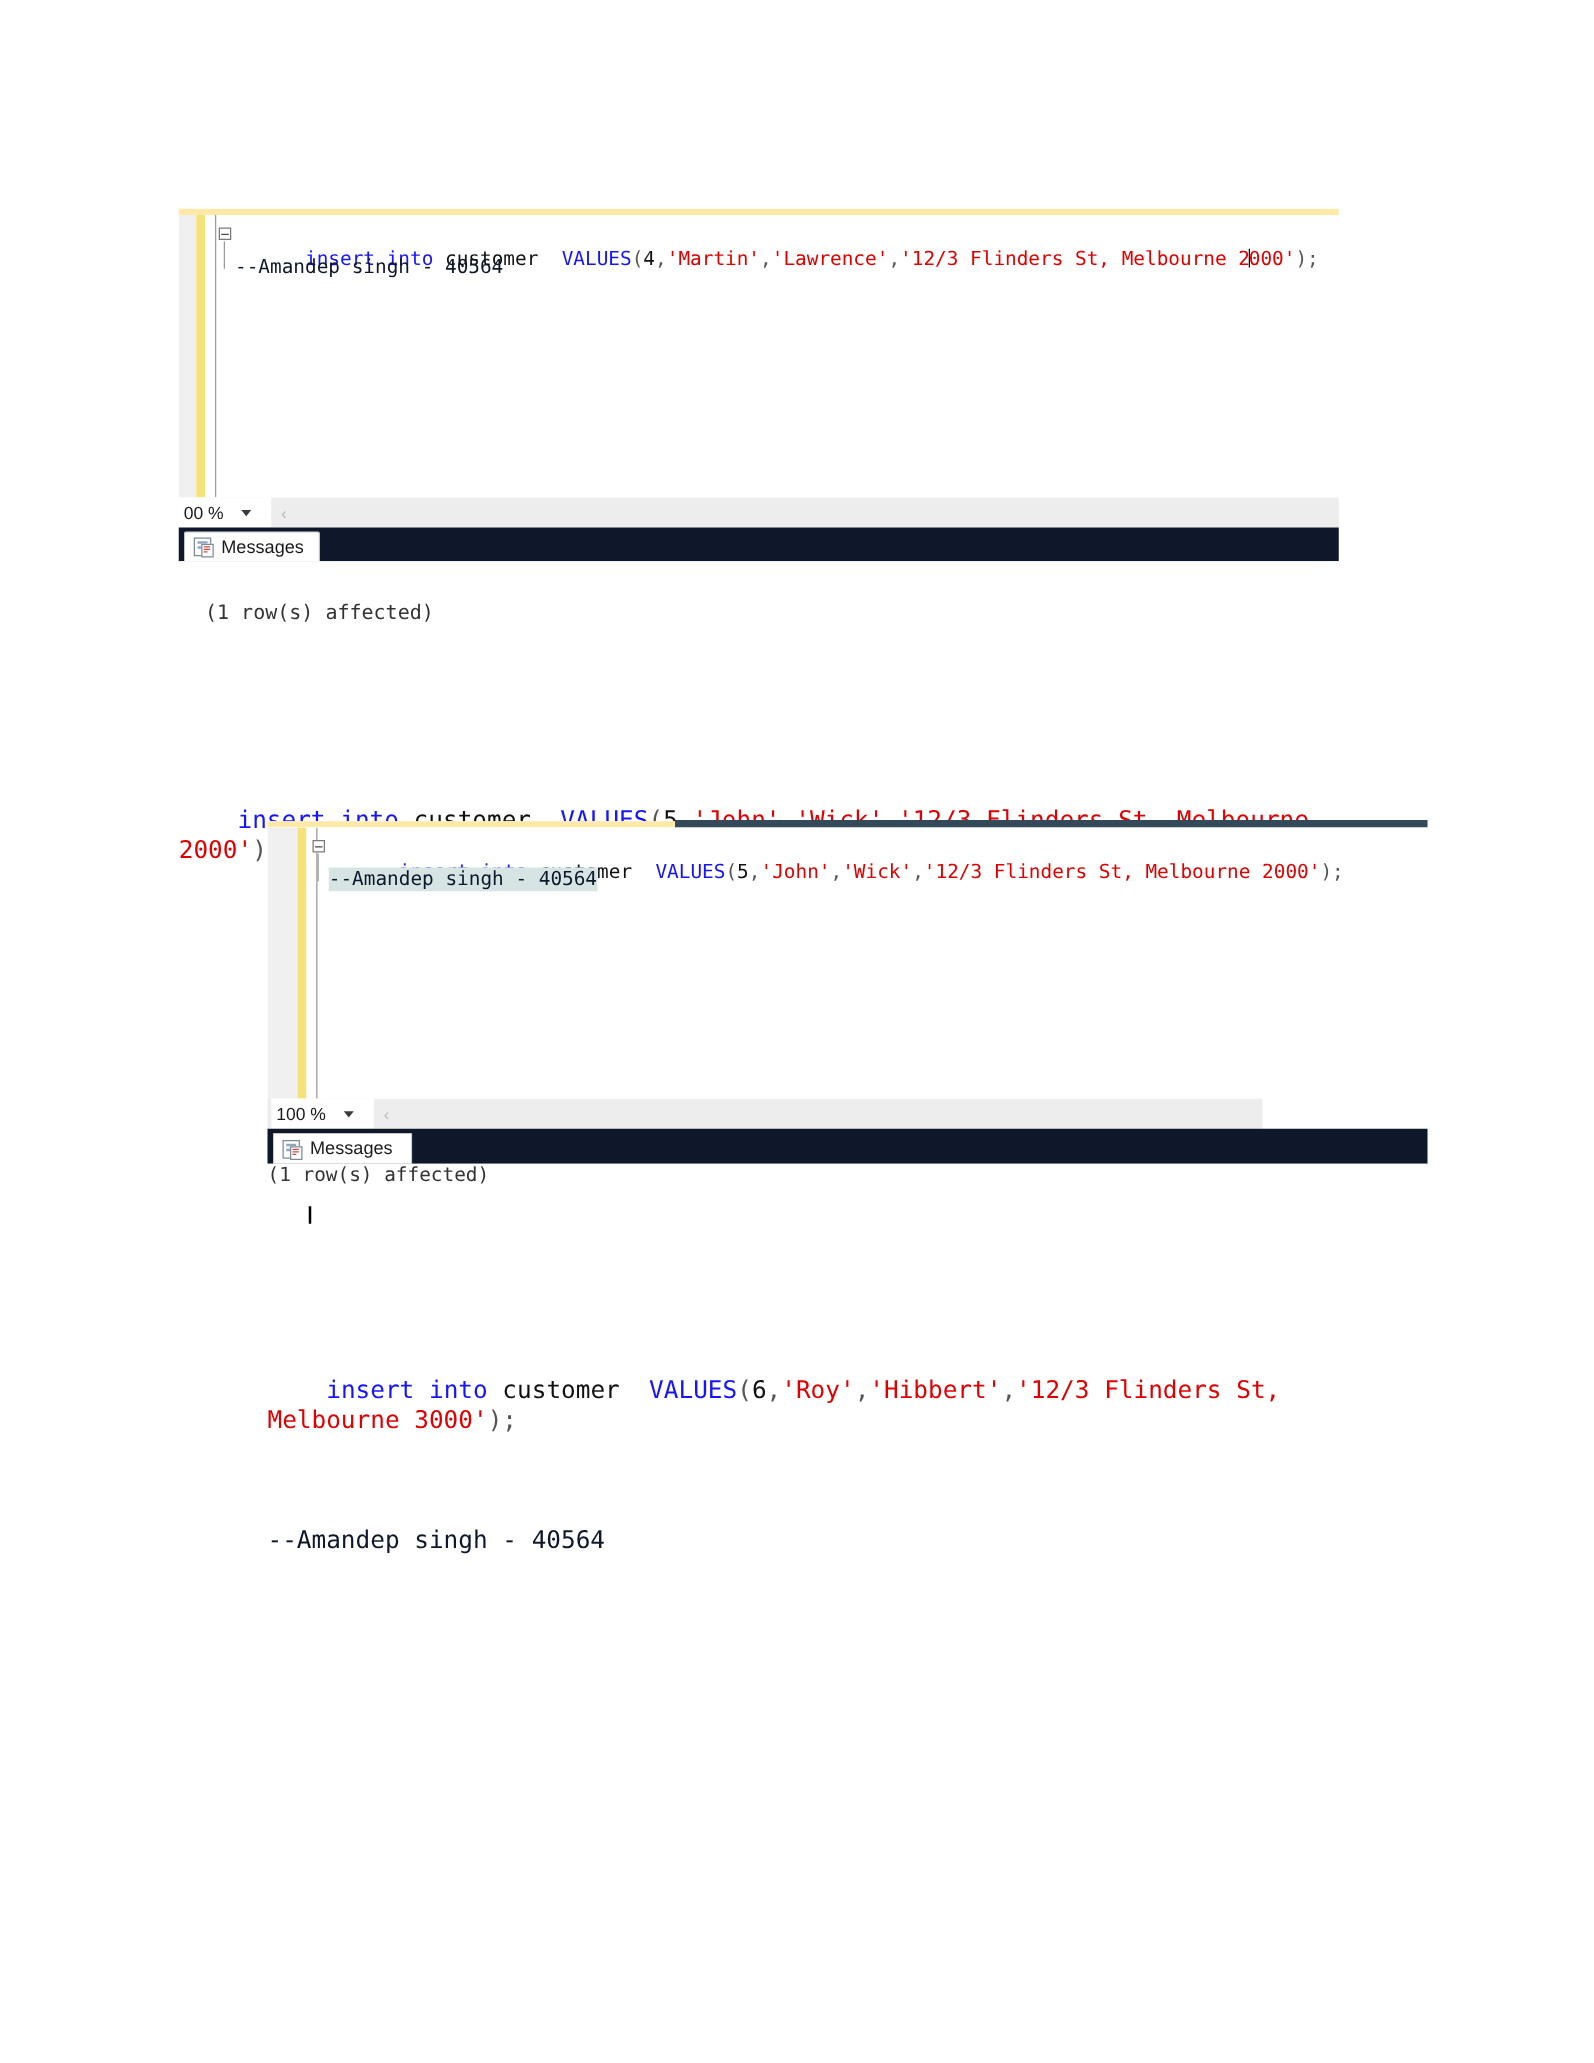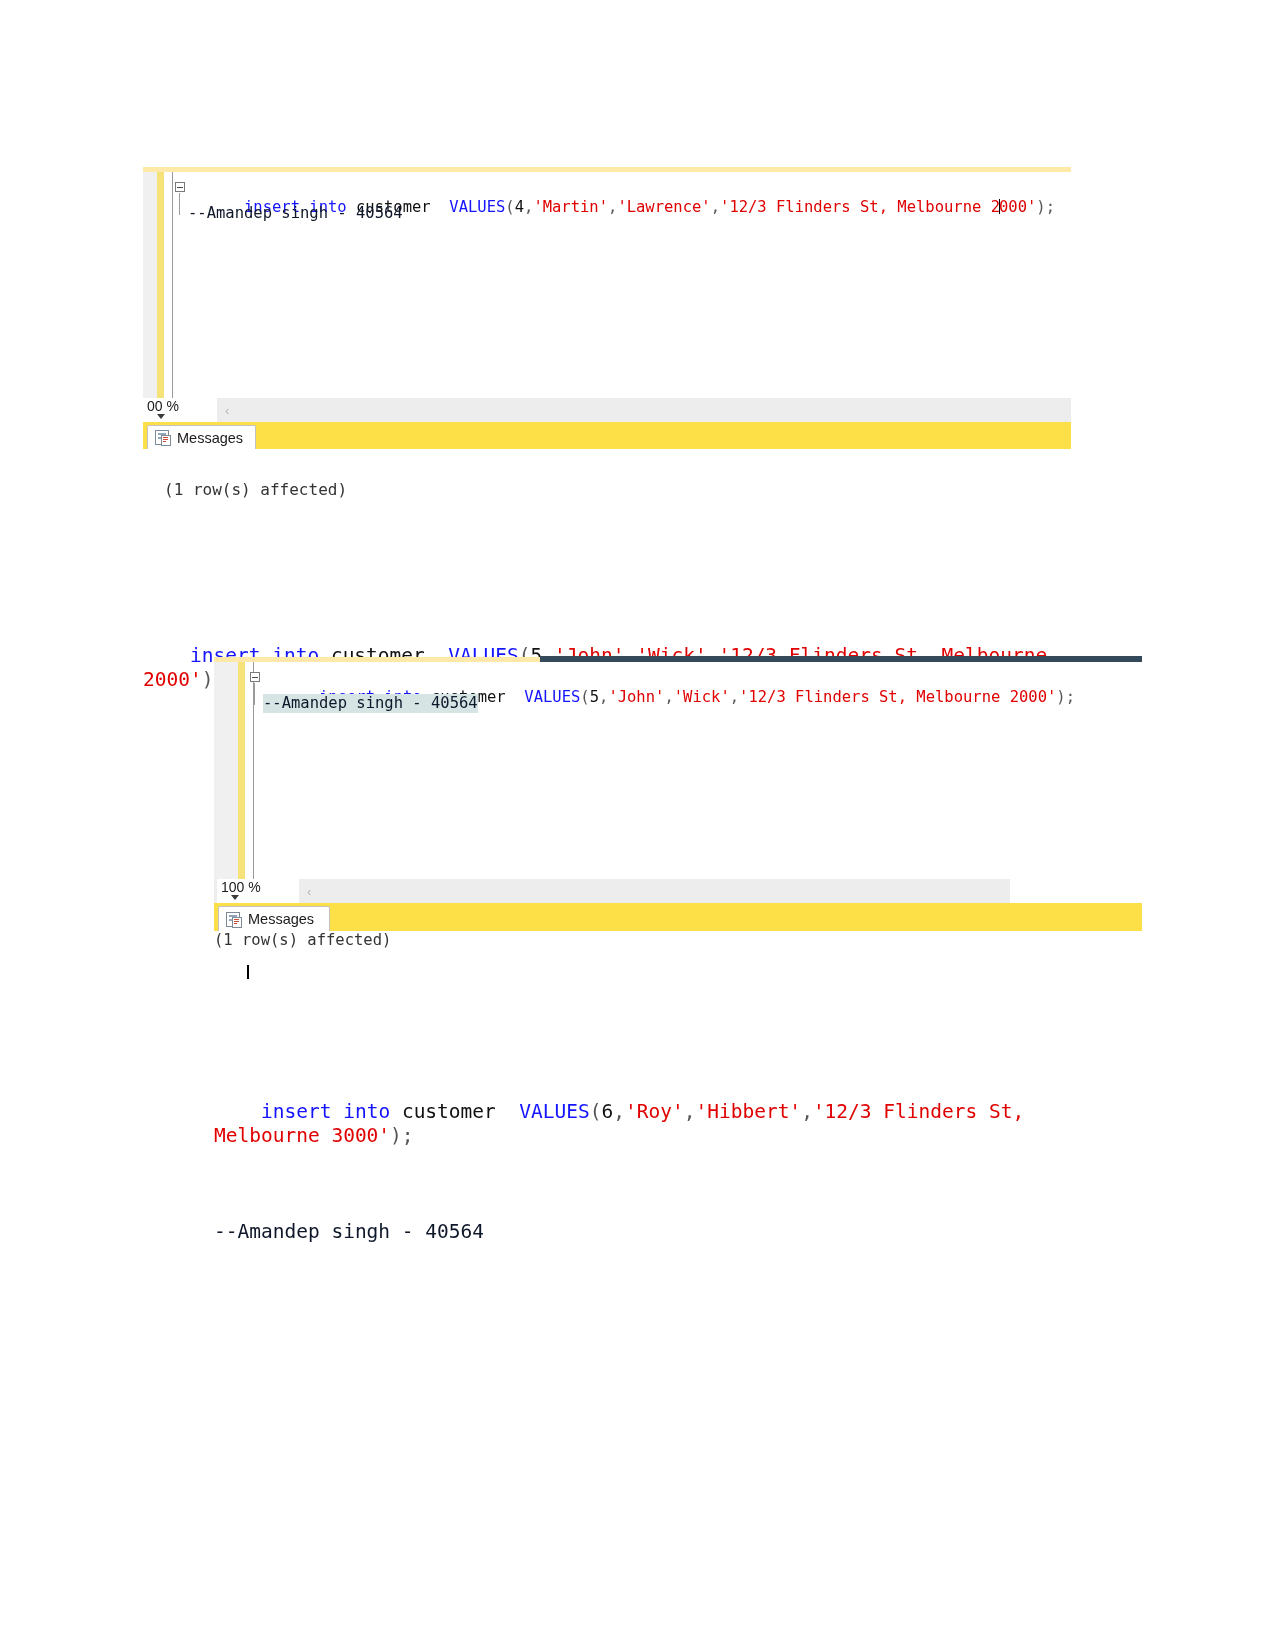--- a/index.html
+++ b/index.html
@@ -84,24 +84,23 @@
 
   
   .statusbar{
     position:absolute;
     background:#ededed;
     display:flex;align-items:center;
   }
   .zoombox{
     background:#ffffff;
     border:0;
-    display:flex;align-items:flex-start;
+    display:flex;align-items:center;
     height:100%;
     box-sizing:border-box;
-    flex-direction:column;
   }
   .zoomtext{
     font-family:"Liberation Sans",sans-serif;
     color:#1a1a1a;
     padding-left:4px;
   }
   .zoomcaret{
     width:0;height:0;
     border-left:4px solid transparent;
     border-right:4px solid transparent;
@@ -109,21 +108,21 @@
     margin-left:14px;
   }
   .splitter-chev{
     color:#b8b8b8;
     font-family:"Liberation Sans",sans-serif;
   }
 
   
   .tabstrip{
     position:absolute;
-    background:#fde047;
+    background:#0f172a;
   }
   .tab-active{
     position:absolute;
     background:#ffffff;
     border:1px solid #c2c2c2;
     border-bottom:none;
     box-sizing:border-box;
     display:flex;align-items:center;
     border-top-left-radius:2px;border-top-right-radius:2px;
   }

